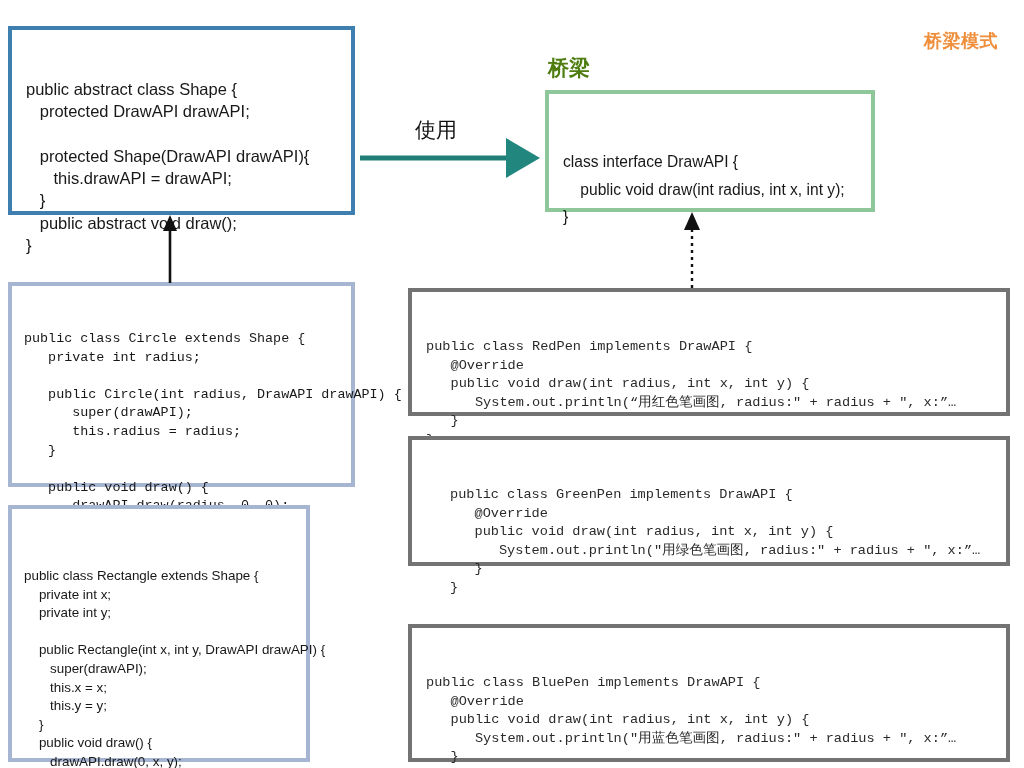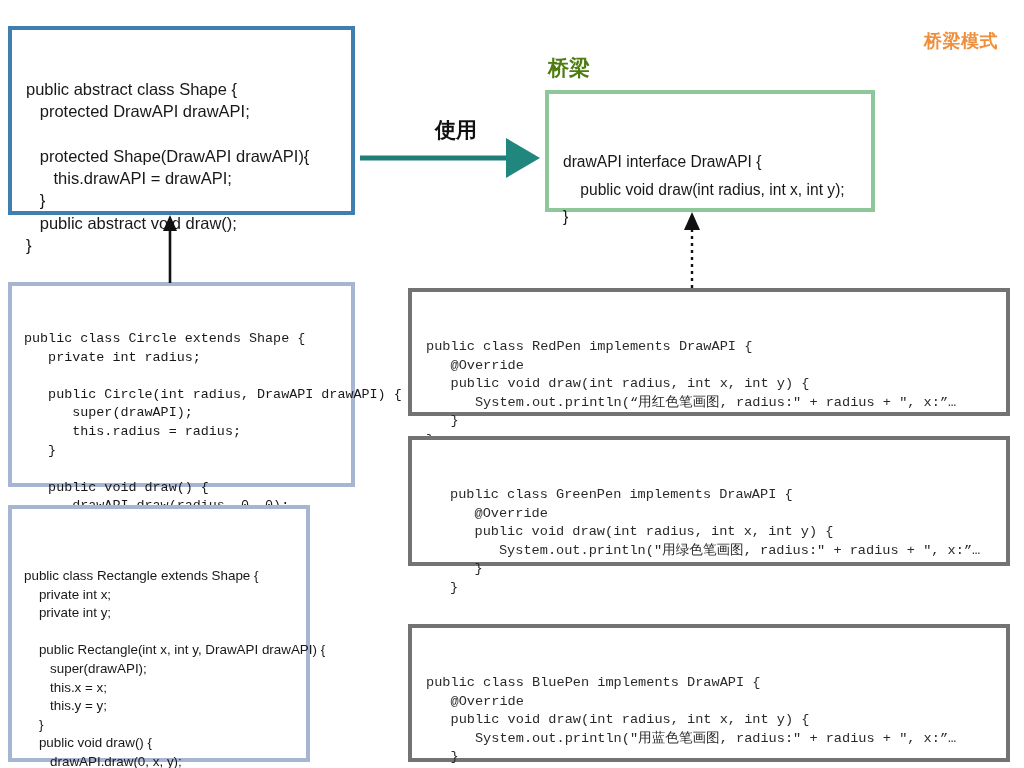--- a/index.html
+++ b/index.html
@@ -133,23 +133,22 @@
     left: 548px;
     top: 54px;
     font-size: 21px;
     font-weight: bold;
     color: #4d7c0f;
   }
   .label-uses {
     left: 415px;
     top: 116px;
     font-size: 21px;
-    font-weight: bold;
+    font-weight: normal;
     color: #111111;
-    margin-left: 20px;
   }
 
   
   .arrow-svg {
     position: absolute;
     overflow: visible;
   }
   .arrow-inherit-circle { left: 150px; top: 215px; }
   .arrow-uses           { left: 360px; top: 132px; }
   .arrow-implements     { left: 672px; top: 212px; }
@@ -199,21 +198,21 @@
     }
     public void draw() {
        drawAPI.draw(0, x, y);
     }
 }</div>
   </div>
 
   <div class="label label-bridge">桥梁</div>
 
   <div class="box box-drawapi">
-    <div class="code">drawAPI interface DrawAPI {
+    <div class="code">class interface DrawAPI {
     public void draw(int radius, int x, int y);
 }</div>
   </div>
 
   <div class="label label-uses">使用</div>
 
   <div class="box box-impl box-redpen">
     <div class="code">public class RedPen implements DrawAPI {
    @Override
    public void draw(int radius, int x, int y) {

